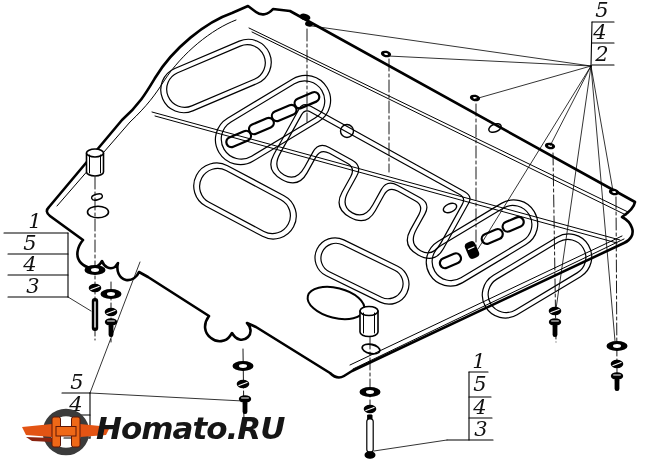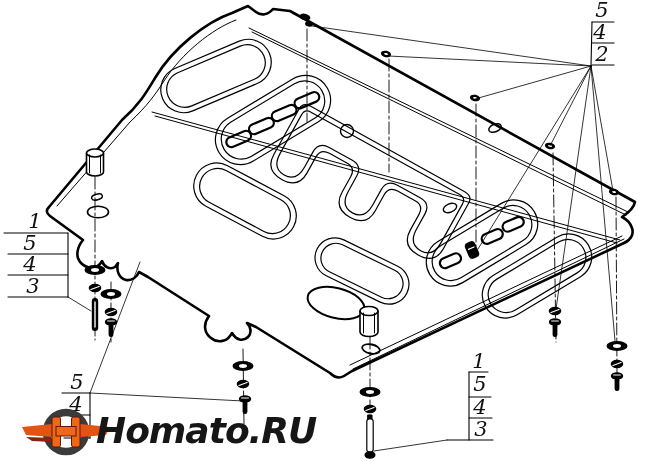--- a/index.html
+++ b/index.html
@@ -7,21 +7,21 @@
        font-family:"DejaVu Sans", sans-serif;}
   #stage{position:relative;width:650px;height:461px;background:#fff;}
   #drawing{position:absolute;left:0;top:0;}
   .co{position:absolute;width:30px;margin-left:-15px;text-align:center;
       font-family:"DejaVu Serif", serif;font-style:italic;font-size:21px;
       line-height:22px;color:#111;}
   #brand{position:absolute;left:22px;top:404px;height:56px;display:flex;
          align-items:center;}
   #brand-text{position:absolute;left:74px;top:6px;
       font-family:"DejaVu Sans", sans-serif;font-style:italic;font-weight:bold;
-      font-size:36px;letter-spacing:-1px;color:#161616;white-space:nowrap;}
+      font-size:31px;letter-spacing:-1px;color:#161616;white-space:nowrap;}
 </style>
 </head>
 <body>
 
 <div id="stage">
 
 <svg id="drawing" width="650" height="461" viewBox="0 0 650 461" fill="none" stroke-linecap="round" stroke-linejoin="round">
 
   <g stroke="#000">
     <path stroke-width="2.6" d="M232,13

